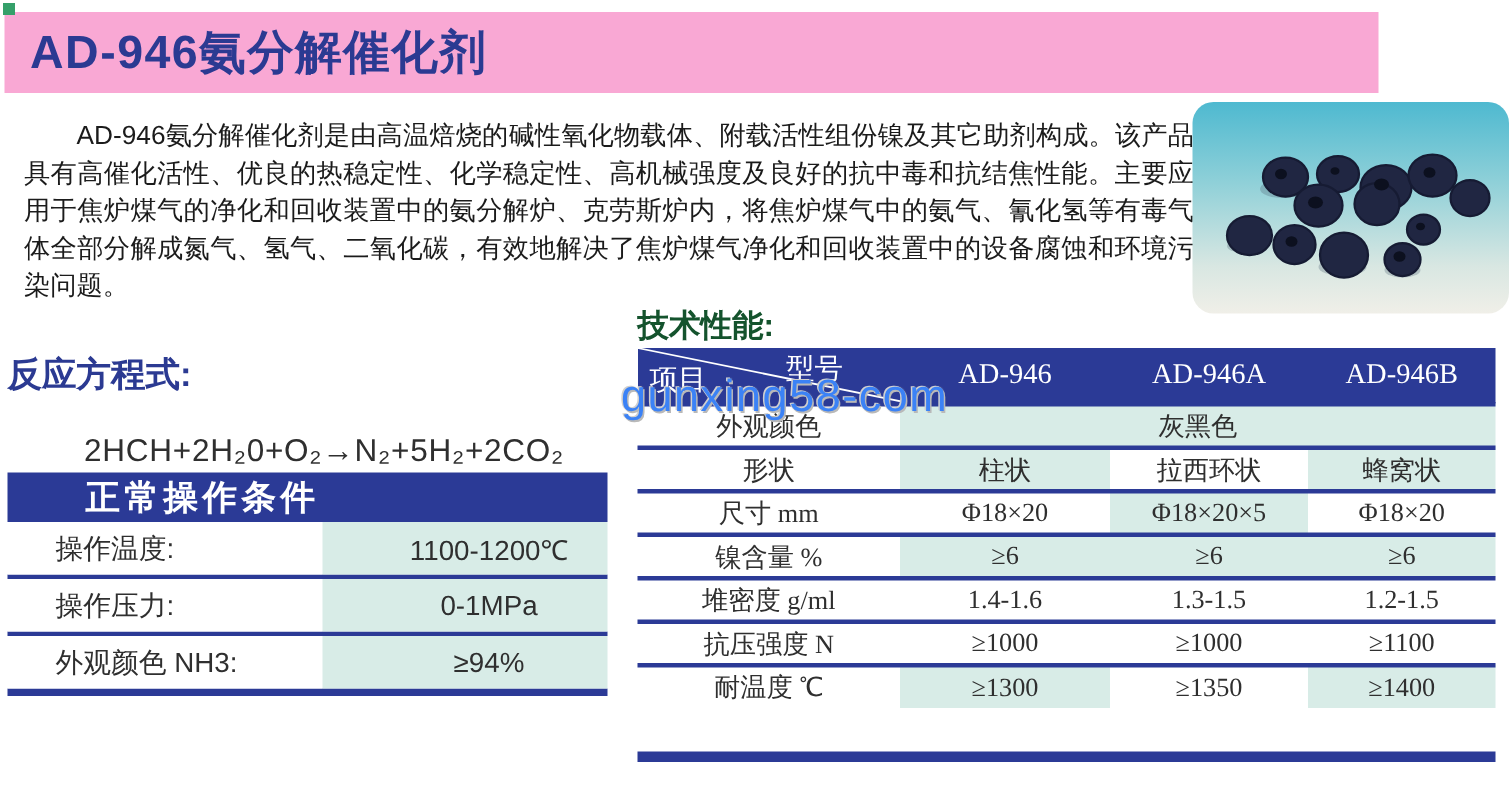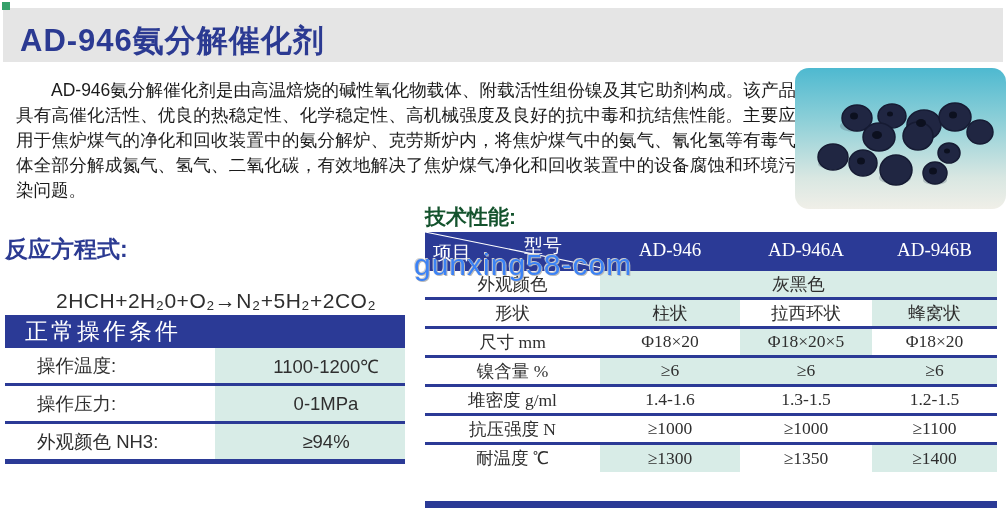--- a/index.html
+++ b/index.html
@@ -3,43 +3,43 @@
 <meta charset="utf-8">
 <style>
   html,body{margin:0;padding:0;background:#fff;}
   .page{position:relative;width:1006px;height:528px;background:#ffffff;
         font-family:"Liberation Sans",sans-serif;overflow:hidden;}
 
   
   .corner-square{position:absolute;left:2px;top:2px;width:8px;height:8px;background:#35a06a;z-index:3;}
 
   
-  .title-band{position:absolute;left:3px;top:8px;width:1000px;height:54px;background:#e5e5e5;
-              display:flex;align-items:flex-end;}
+  .title-band{position:absolute;left:3px;top:8px;width:916px;height:54px;background:#f9a8d4;
+              display:flex;align-items:center;}
   .page-title{font-size:31px;font-weight:bold;color:#2b3a92;padding-left:17px;letter-spacing:1px;}
 
   
   .intro{position:absolute;left:16px;top:78px;width:780px;font-size:17.5px;line-height:25px;
          color:#1b1b1b;text-align:justify;text-indent:2em;}
 
   
   .photo{position:absolute;left:795px;top:68px;width:211px;height:141px;border-radius:14px;
          background:linear-gradient(180deg,#4eb9d0 0%,#8fd0d8 38%,#d9e7e2 78%,#f0efe8 100%);
          overflow:hidden;}
   .photo svg{position:absolute;left:0;top:0;}
 
   
   .rx-heading{position:absolute;left:5px;top:234px;font-size:23px;font-weight:bold;color:#2b3a92;}
   .eq{position:absolute;left:56px;font-size:21px;color:#2f2f2f;letter-spacing:.5px;}
   .eq1{top:262px;} .eq2{top:289px;}
 
   
   .op-table{position:absolute;left:5px;top:315px;width:400px;}
-  .op-header{height:33px;background:#2b3a96;color:#fff;font-size:23px;font-weight:normal;
-             line-height:33px;padding-left:20px;letter-spacing:3px;}
+  .op-header{height:33px;background:#2b3a96;color:#fff;font-size:23px;font-weight:bold;
+             line-height:33px;padding-left:52px;letter-spacing:3px;}
   .op-row{display:flex;height:35px;border-bottom:3px solid #2b3a96;}
   .op-row.last{border-bottom:5px solid #2b3a96;}
   .op-label{width:210px;display:flex;align-items:center;padding-left:32px;box-sizing:border-box;
             font-size:18.5px;color:#2f2f2f;background:#fff;}
   .op-value{flex:1;background:#d8ece7;display:flex;align-items:center;justify-content:center;
             font-size:18.5px;color:#2f2f2f;padding-left:32px;}
 
   
   .perf-heading{position:absolute;left:425px;top:203px;font-size:21px;font-weight:bold;color:#14532d;}
   .perf-table{position:absolute;left:425px;top:232px;width:572px;border-collapse:collapse;

